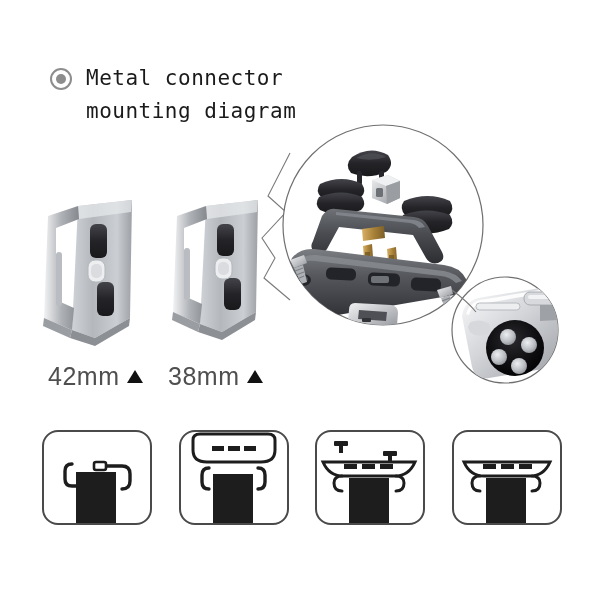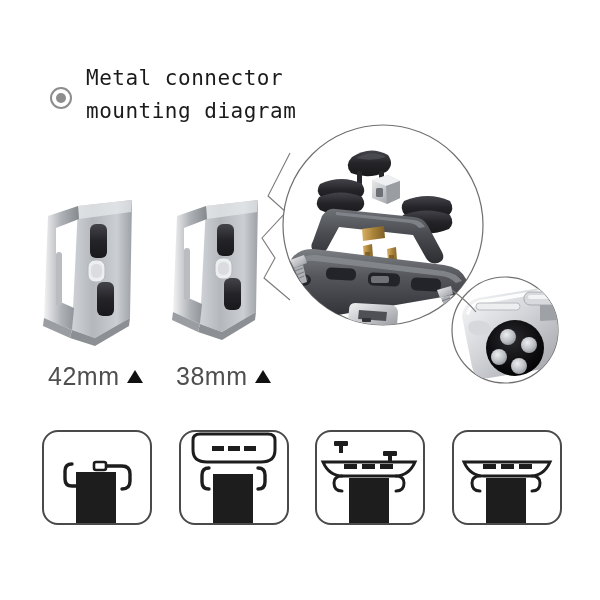--- a/index.html
+++ b/index.html
@@ -4,33 +4,33 @@
 <style>
   html,body{margin:0;padding:0;}
   body{
     width:600px;height:600px;background:#ffffff;
     font-family:"DejaVu Sans Mono","Liberation Mono",monospace;
     overflow:hidden;position:relative;
   }
   .stage{position:absolute;left:0;top:0;width:600px;height:600px;}
 
   
-  .header{position:absolute;left:50px;top:62px;display:flex;align-items:center;gap:14px;}
+  .header{position:absolute;left:50px;top:62px;display:flex;align-items:flex-start;gap:14px;}
   .bullet-icon{width:22px;height:22px;flex:0 0 22px;margin-top:6px;border-radius:50%;
     border:2.4px solid #8d8d8d;box-sizing:border-box;display:flex;align-items:center;justify-content:center;}
   .bullet-icon i{display:block;width:10px;height:10px;border-radius:50%;background:#8d8d8d;}
   .title{font-size:21px;line-height:33px;color:#1a1a1a;letter-spacing:.5px;white-space:pre;font-weight:400;}
 
   
   .lbl{position:absolute;font-family:"Liberation Sans",sans-serif;font-size:25px;color:#4f4f4f;
        letter-spacing:.5px;display:flex;align-items:center;gap:8px;}
   .lbl .tri{width:0;height:0;border-left:8px solid transparent;border-right:8px solid transparent;
             border-bottom:13px solid #111;}
   .lbl-42{left:48px;top:362px;}
-  .lbl-38{left:176px;top:362px;}
+  .lbl-38{left:168px;top:362px;}
 
   
   .steps{position:absolute;left:42px;top:430px;width:520px;display:flex;justify-content:space-between;}
   .step{width:110px;}
   .step-box{width:110px;height:95px;border:2px solid #4a4a4a;border-radius:16px;
             box-sizing:border-box;position:relative;overflow:hidden;background:#fff;}
   .step-cap{height:14px;margin-top:4px;font-size:5px;color:#fcfcfc;text-align:center;
             font-family:"Liberation Sans",sans-serif;line-height:7px;overflow:hidden;}
   svg{display:block;}
 </style>

